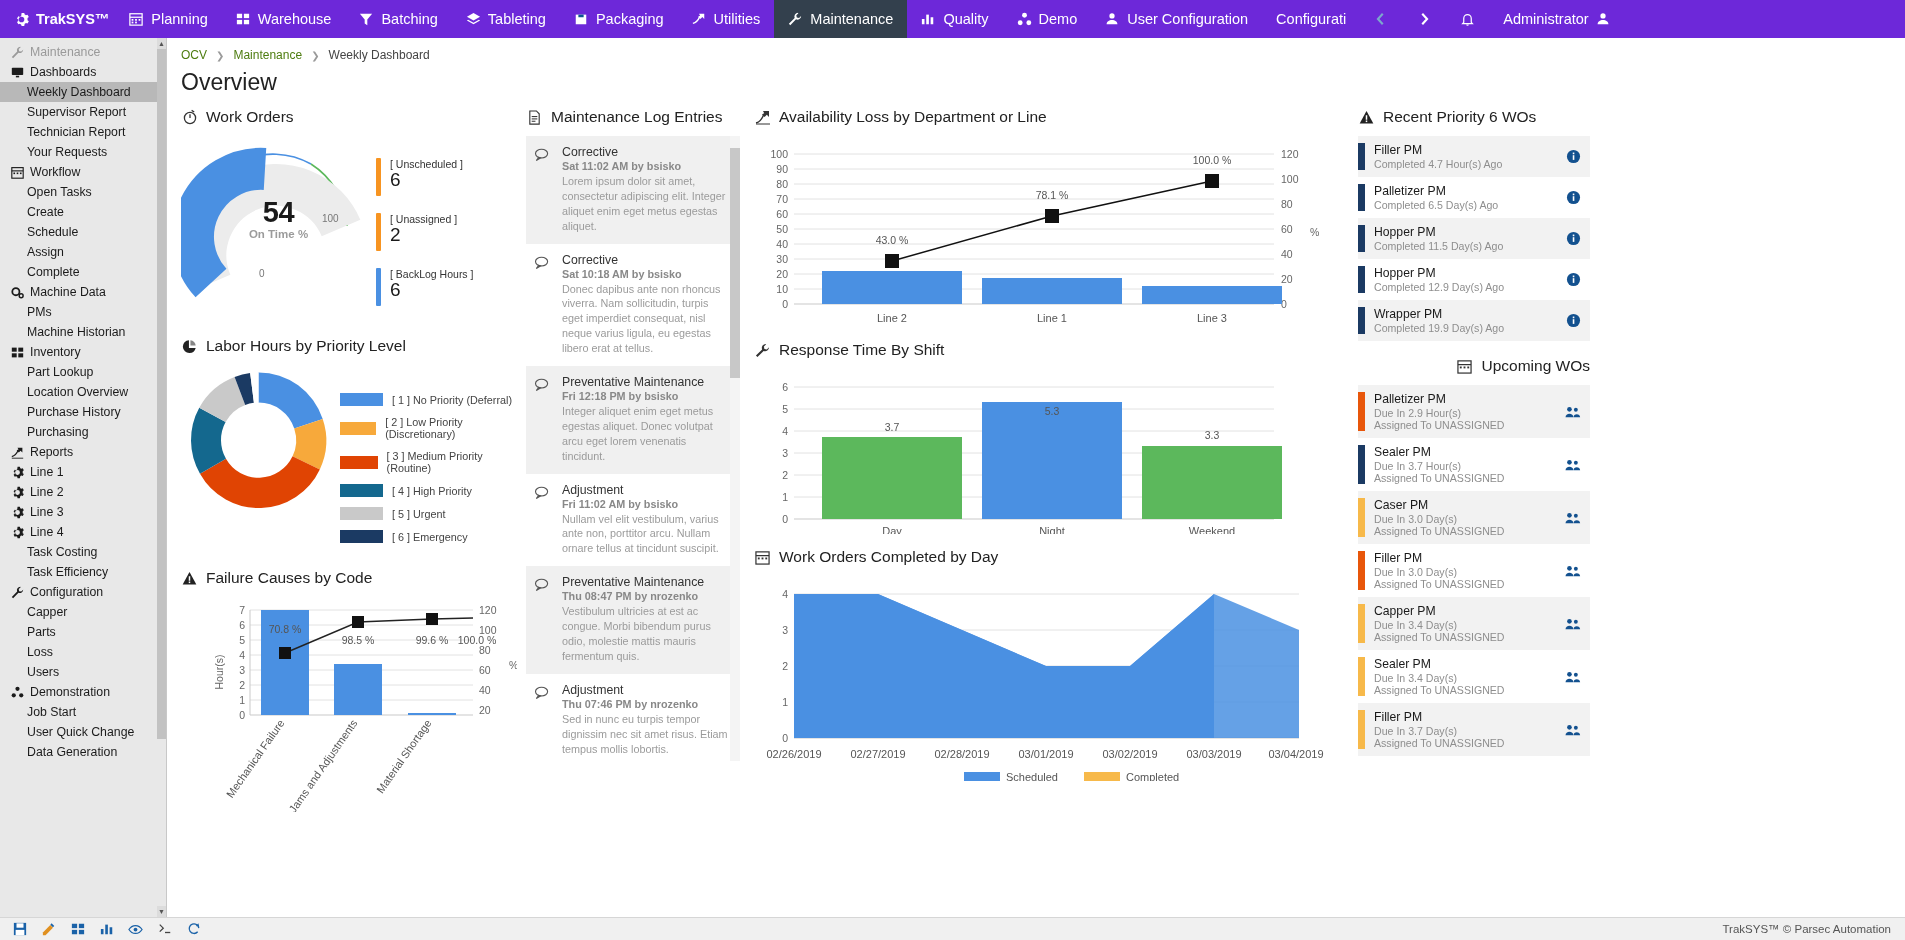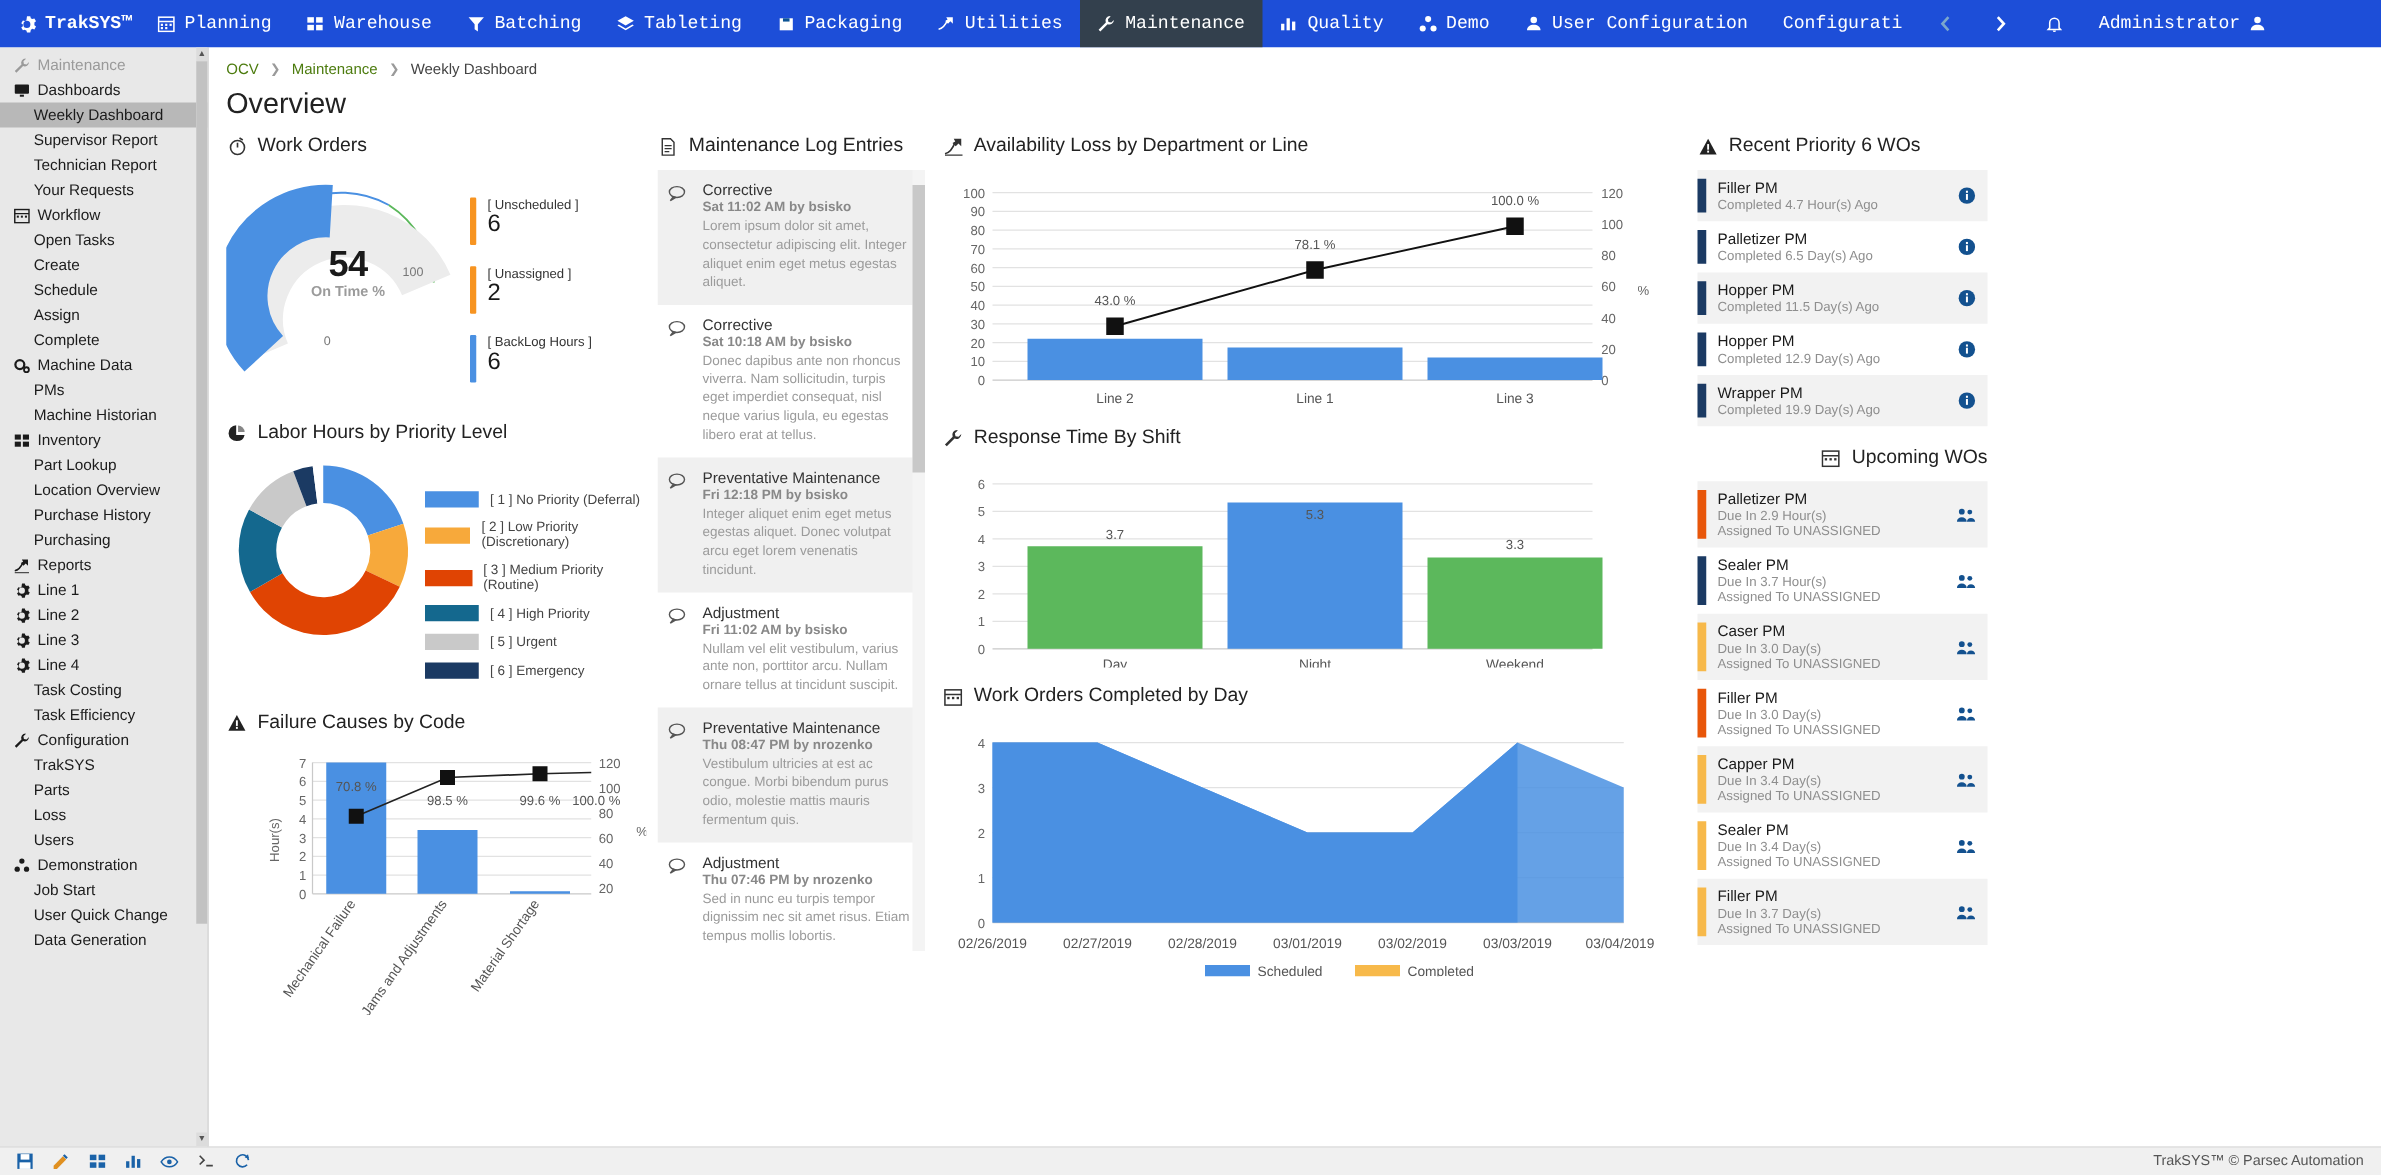--- a/index.html
+++ b/index.html
@@ -3,22 +3,22 @@
 <meta charset="utf-8">
 <style>
   * { box-sizing: border-box; margin: 0; padding: 0; }
   html, body {
     width: 1905px; height: 940px;
     font-family: "Liberation Sans", sans-serif;
     background: #ffffff; overflow: hidden;
   }
   
   #topnav {
-    height: 38px; background: #1d4ed8; display: flex; align-items: center;
-    color: #fff; font-size: 14.5px; white-space: nowrap; font-family: Liberation Mono, monospace;
+    height: 38px; background: #6d28d9; display: flex; align-items: center;
+    color: #fff; font-size: 14.5px; white-space: nowrap;
   }
   .nav-item {
     display: flex; align-items: center; gap: 7px;
     padding: 0 14px; height: 38px; cursor: pointer;
   }
   .nav-item.brand { font-weight: bold; padding-right: 6px; }
   .nav-item.corp { padding-left: 4px; }
   .nav-item.active { background: #33404d; }
   .navicon { display: inline-block; width: 15px; height: 15px; position: relative; }
   .navicon svg { display: block; }
@@ -410,21 +410,21 @@
         </div>
         <div class="side-row header">
           <span class="side-ico">
             <svg width="13" height="13" viewBox="0 0 16 16">
               <path fill="currentColor" d="M11.5 1a4.2 4.2 0 00-3.9 5.8L1 13.4 2.6 15l6.6-6.6A4.2 4.2 0 0015 4.5L12.6 6.9 10 6.4 9.5 3.8 11.9 1.4A4.4 4.4 0 0011.5 1z"></path>
             </svg>
           </span>
           <span>Configuration</span>
         </div>
         <div class="side-row sub">
-          <span>TrakSYS</span>
+          <span>Capper</span>
         </div>
         <div class="side-row sub">
           <span>Parts</span>
         </div>
         <div class="side-row sub">
           <span>Loss</span>
         </div>
         <div class="side-row sub">
           <span>Users</span>
         </div>

